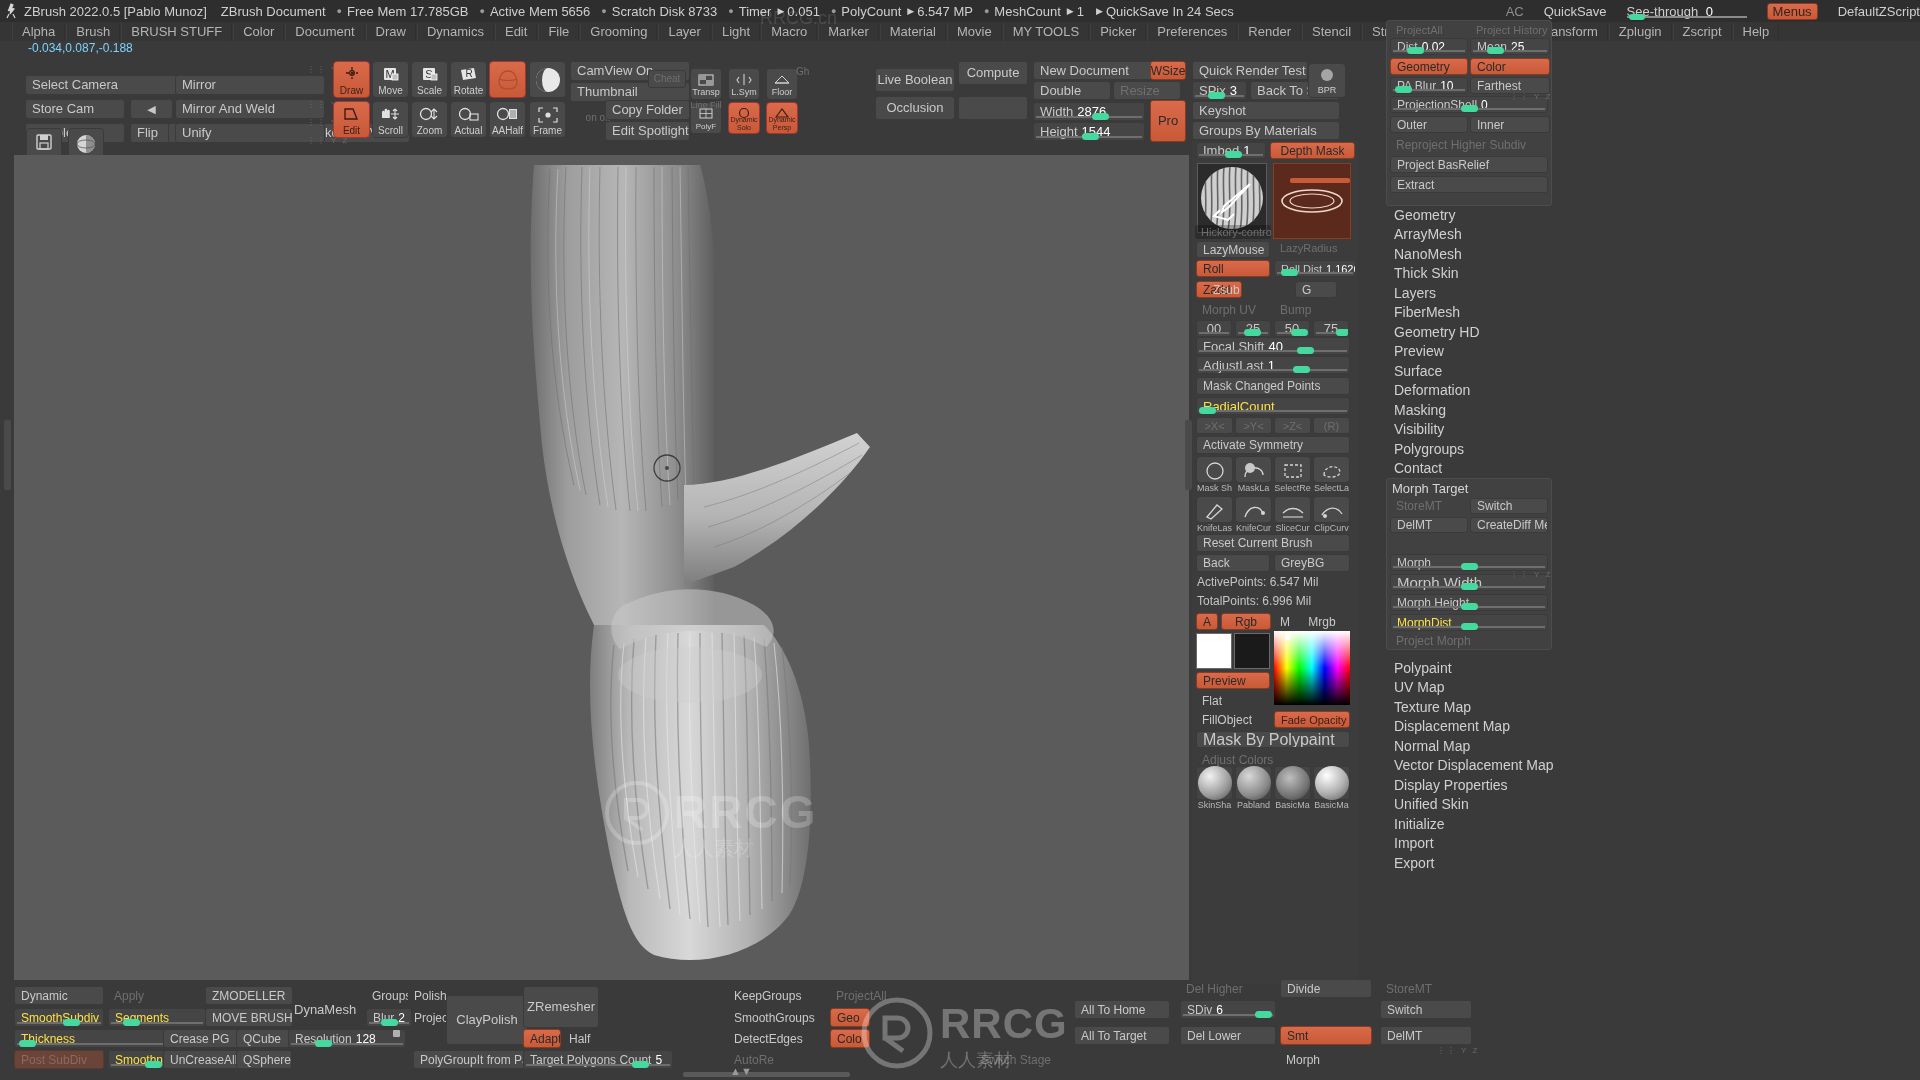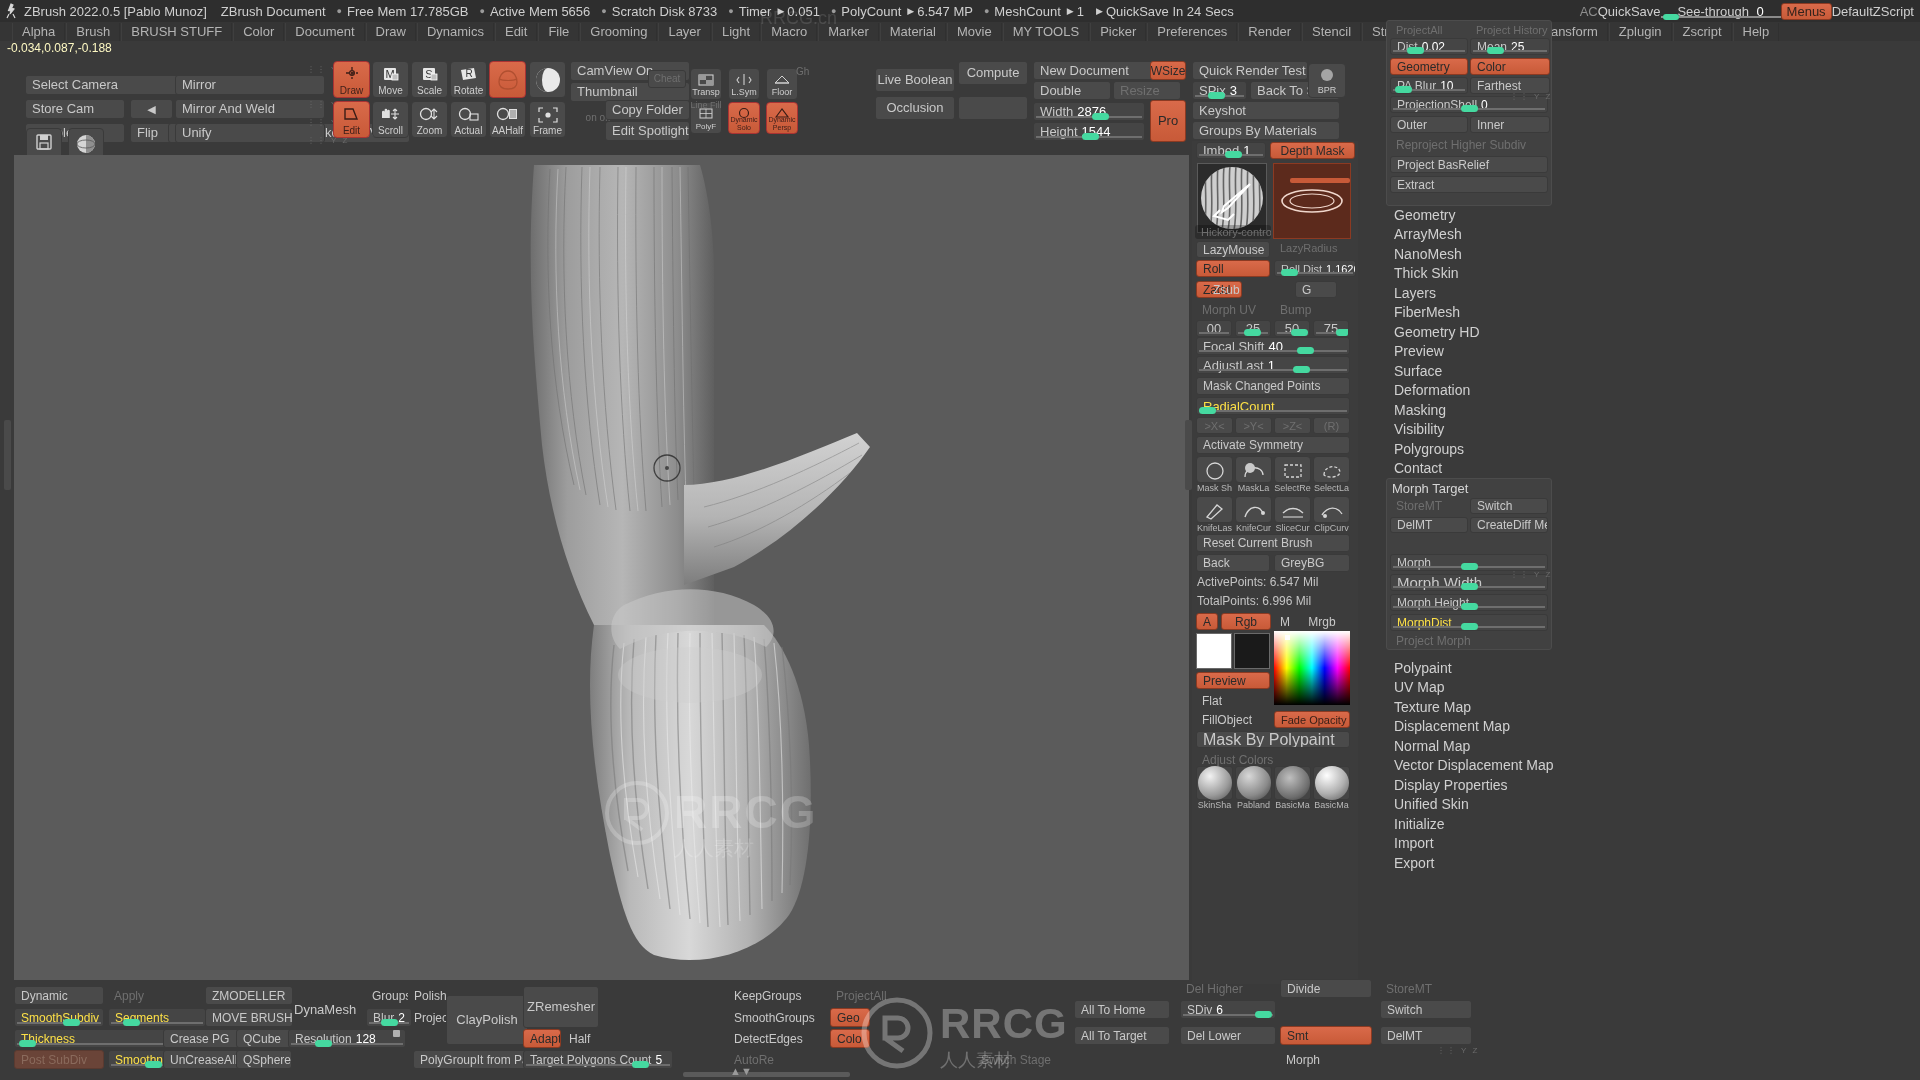--- a/index.html
+++ b/index.html
@@ -43,42 +43,42 @@
   
   .titlebar {
     position:absolute; left:0; top:0; width:1920px; height:22px;
     background:#2e2e2e; display:flex; align-items:center;
     font-size:13px; color:#cfcfcf; padding-left:4px;
   }
   .titlebar .seg { margin-right:6px; white-space:nowrap; }
   .zb-logo { width:16px;height:16px; margin-right:4px; }
   .dot { color:#9a9a9a; margin:0 5px; font-size:9px; vertical-align:middle;}
   .tri { font-size:9px; }
-  .tb-right { margin-left:auto; display:flex; align-items:center; gap:0; padding-right:6px;text-align:center;}
+  .tb-right { margin-left:auto; display:flex; align-items:center; gap:20px; }
   .ac { color:#8d8d8d; }
   .seethrough-wrap { position:relative; width:120px; }
   .seethrough-wrap .track { position:absolute; left:0; right:0; bottom:1px; height:2px; background:#8a8a8a; }
   .seethrough-wrap .knob { position:absolute; bottom:-1px; left:2px; width:16px;height:6px;background:#45d9a0;border-radius:3px;}
   .menus-badge {
     background:linear-gradient(180deg,#d96a4a,#c85a38); border:1px solid #8c3a22;
     color:#33231c; border-radius:3px; padding:0px 5px; font-size:13px;
   }
 
   
   .menubar {
     position:absolute; left:0; top:22px; width:1920px; height:19px;
     background:#353535; display:flex; align-items:center; gap:1px; padding-left:12px;
   }
   .menubar .mi {
     font-size:13px; color:#b4b4b4; padding:0 9px; height:18px;
     display:flex; align-items:center; border-left:1px solid #3f3f3f; border-right:1px solid #303030;
   }
 
   
-  .coords { position:absolute; left:7px; top:41px; font-size:12px; color:#fef9c3; }
+  .coords { position:absolute; left:28px; top:41px; font-size:12px; color:#7dd3fc; }
 
   .vtoggle { font-size:8px; color:#6a6a6a; letter-spacing:2px; }
 
   .icon-btn {
     width:37px;height:37px; background:#4a4a4a; border:1px solid #3a3a3a;
     border-radius:4px; display:flex; flex-direction:column; align-items:center;
     justify-content:flex-end; position:relative; overflow:hidden;
   }
   .icon-btn .lbl { font-size:10px; color:#cfcfcf; line-height:11px; padding-bottom:1px;}
   .icon-btn.active { background:linear-gradient(180deg,#d96a4a,#c85a38); border:1px solid #a33; }

